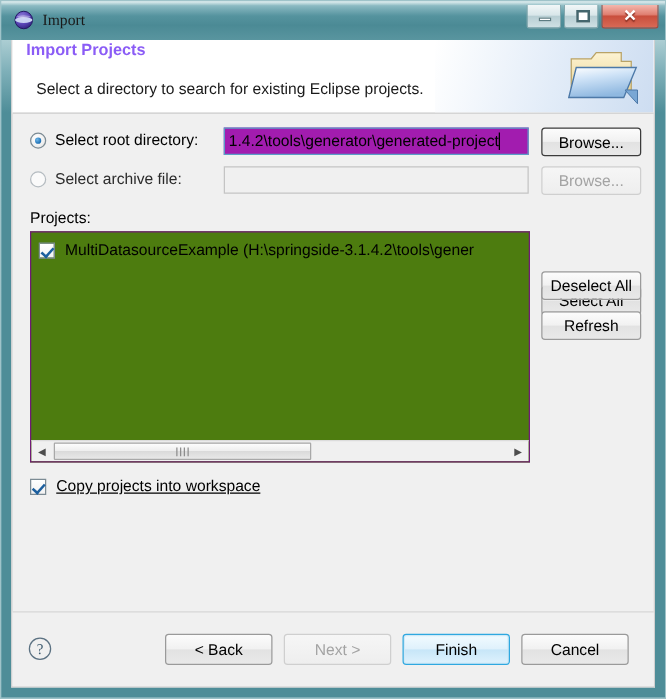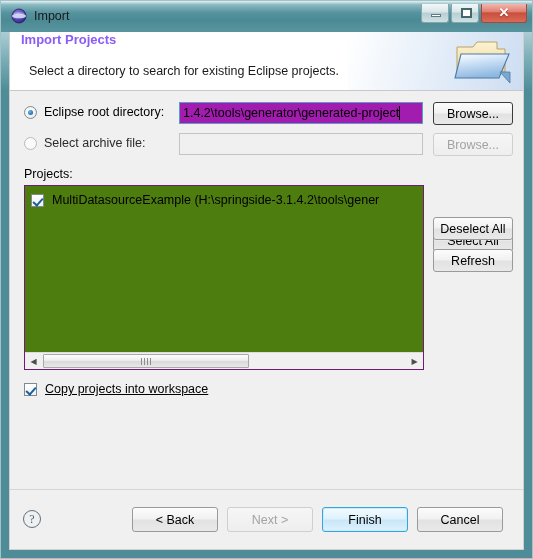--- a/index.html
+++ b/index.html
@@ -48,20 +48,21 @@
     position: absolute;
     left: 0; top: 0; right: 0; height: 3px;
     background: linear-gradient(180deg, #e6f1f3 0%, #9dc5cb 100%);
   }
   .title-left {
     position: absolute;
     left: 10px; top: 7px;
     display: flex;
     align-items: center;
     gap: 7px;
+    font-family: Liberation Serif, serif;
   }
   .eclipse-icon {
     width: 16px; height: 16px;
     position: relative;
   }
   .title-text {
     font-size: 12.5px;
     color: #1a1a1a;
     white-space: nowrap;
   }
@@ -470,21 +471,21 @@
           <path d="M8 18 L56 18 L46 42 L2 42 Z" fill="url(#gFront)" stroke="#4d79a8" stroke-width="1.1"></path>
           <path d="M47 36 L57 36 L57 47 Z" fill="#7aa7d4" stroke="#4d79a8" stroke-width="0.8"></path>
         </svg>
       </div>
     </div>
 
     <div class="body-area">
 
       <div class="row radio-row-1">
         <span class="radio checked"></span>
-        <span class="radio-label">Eclipse root directory:</span>
+        <span class="radio-label">Select root directory:</span>
       </div>
       <div class="text-input input-1">
         <span placeholder="">1.4.2\tools\generator\generated-project</span>
           <span class="caret"></span>
       </div>
       <div class="btn focus-border browse-1">Browse...</div>
 
       <div class="row radio-row-2">
         <span class="radio disabled"></span>
         <span class="radio-label dim">Select archive file:</span>

